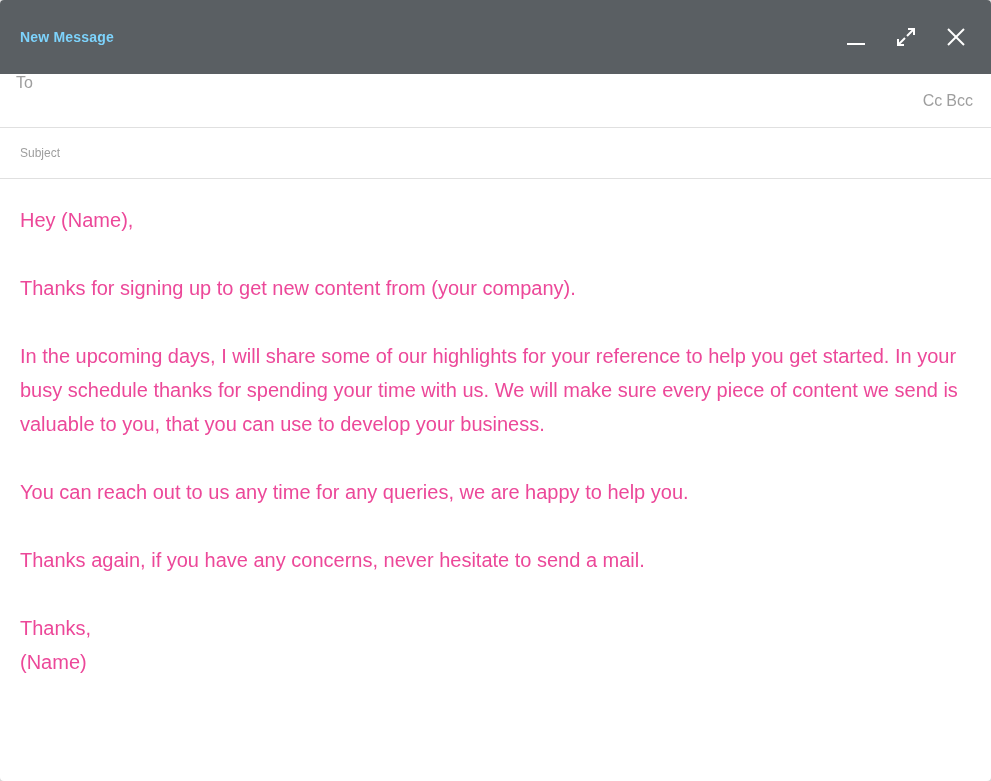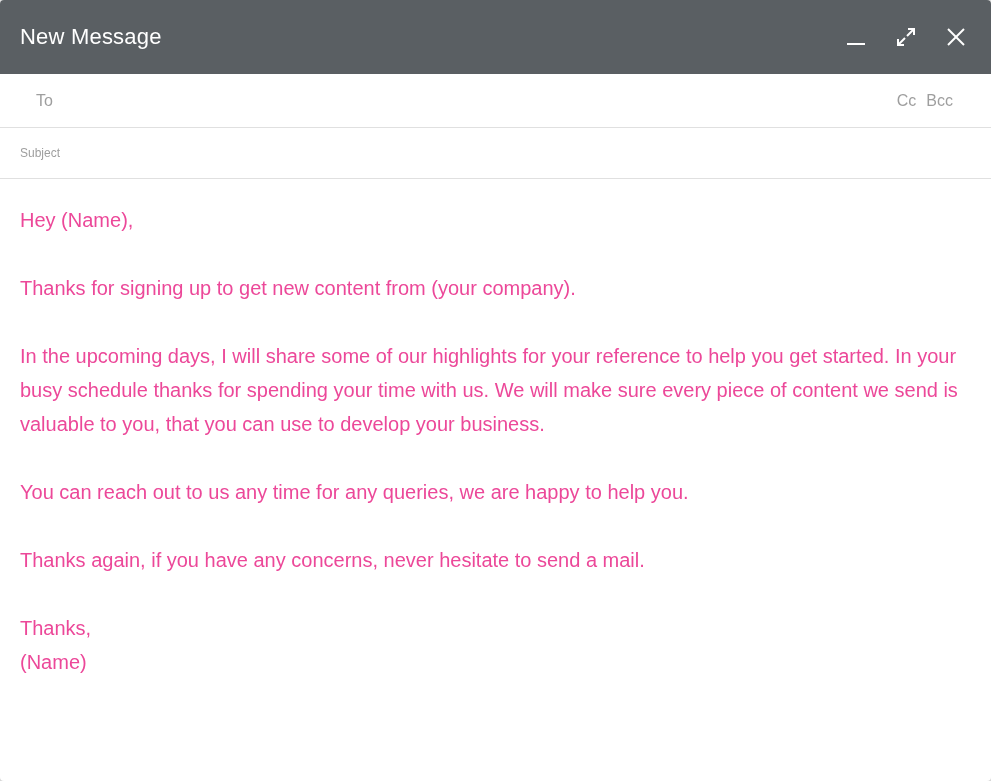--- a/index.html
+++ b/index.html
@@ -32,23 +32,23 @@
       background: #5a5f63;
       color: #ffffff;
       padding: 18px 20px;
       display: flex;
       align-items: center;
       justify-content: space-between;
       min-height: 74px;
     }
 
     .header-title {
-      font-size: 22px;
-      font-weight: 400;
-      color: #ffffff;
+      font-size: 14px;
+      font-weight: 700;
+      color: #7dd3fc;
       letter-spacing: 0.2px;
     }
 
     .header-actions {
       display: flex;
       align-items: center;
       gap: 20px;
     }
 
     .header-icon-btn {
@@ -65,22 +65,21 @@
     .header-icon-btn svg {
       width: 22px;
       height: 22px;
       stroke: #ffffff;
       fill: none;
       stroke-width: 2;
     }
 
     .field-row {
       display: flex;
-      align-items: center;
-      padding: 0 36px;
+      padding: 0 16px;
       border-bottom: 1px solid #e0e0e0;
       min-height: 54px;
     }
 
     .field-label {
       color: #9e9e9e;
       font-size: 16px;
       width: 40px;
       flex-shrink: 0;
     }
@@ -94,21 +93,21 @@
       background: transparent;
       padding: 14px 8px;
     }
 
     .field-input::placeholder {
       color: #9e9e9e;
     }
 
     .cc-bcc-area {
       display: flex;
-      gap: 6px;
+      gap: 0;
       align-items: center;
     }
 
     .cc-bcc-btn {
       background: none;
       border: none;
       cursor: pointer;
       color: #9e9e9e;
       font-size: 16px;
       padding: 4px 2px;

